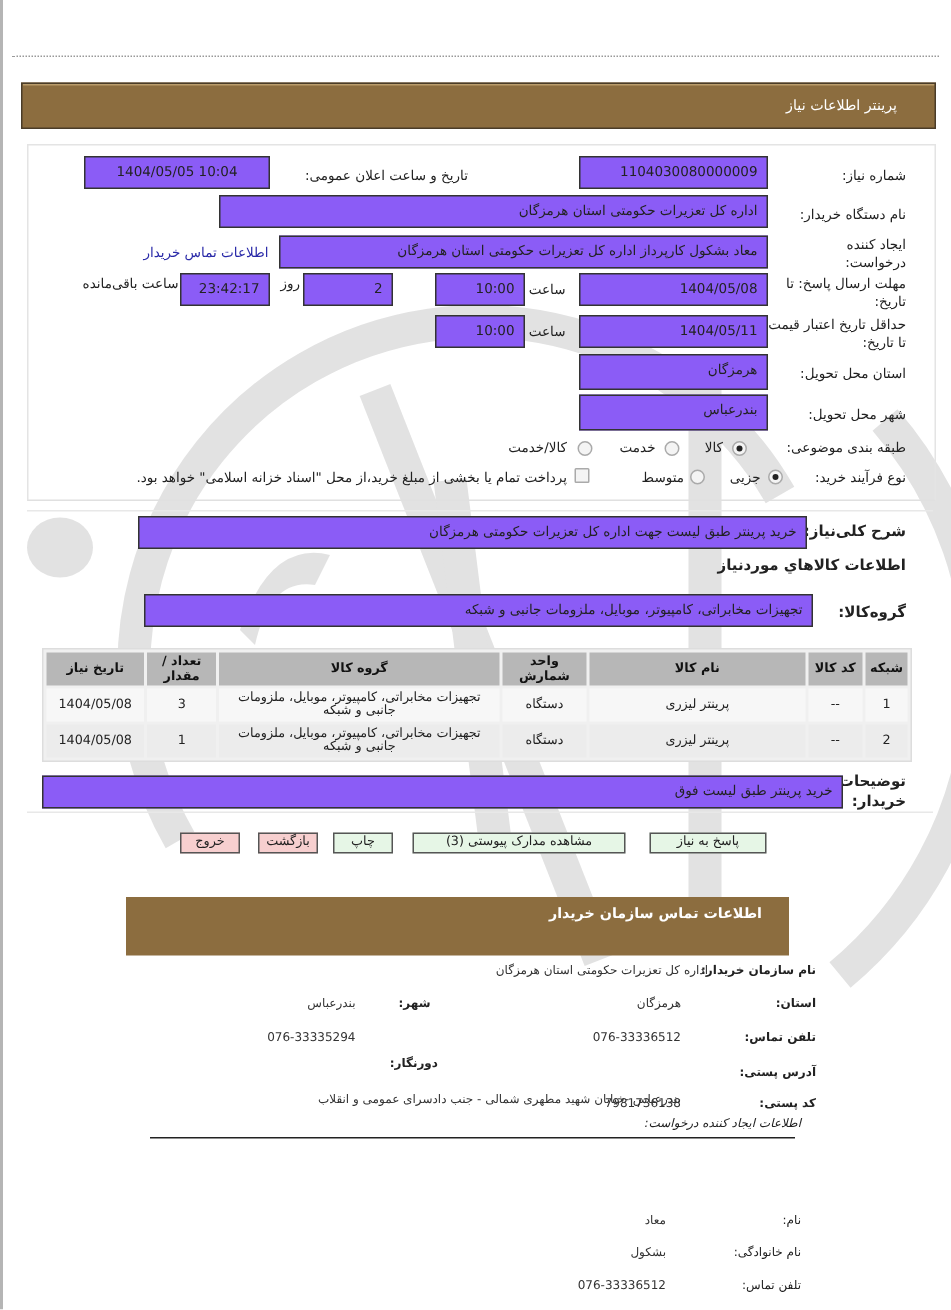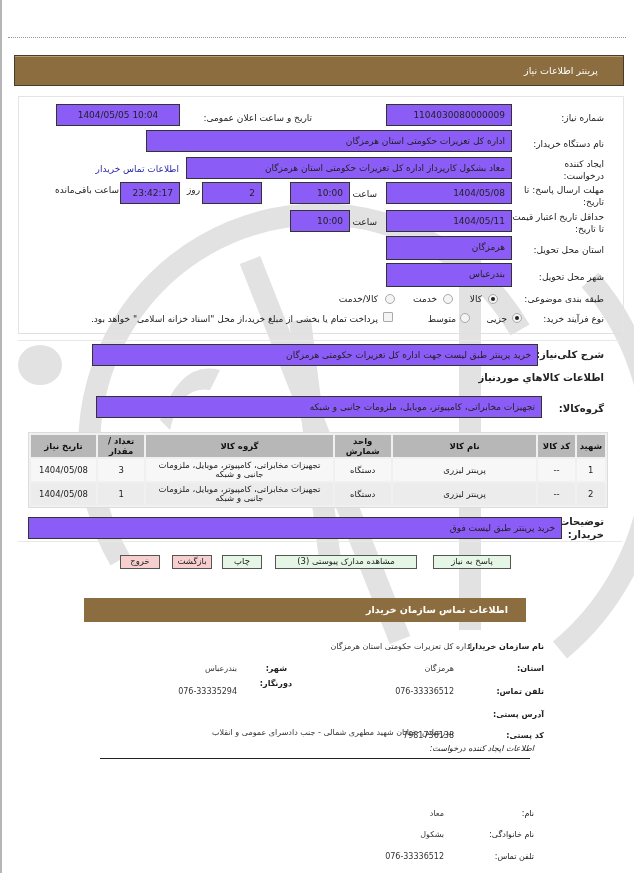--- a/index.html
+++ b/index.html
@@ -3,21 +3,21 @@
 <meta charset="utf-8">
 <style>
   html,body{margin:0;padding:0;}
   body{width:634px;height:873px;background:#fff;position:relative;overflow:hidden;font-family:"DejaVu Sans","Liberation Sans",sans-serif;font-size:9px;color:#222;}
   .leftbar{position:absolute;left:0;top:0;width:2px;height:873px;background:#b5b5b5;}
   .dotted{position:absolute;left:8px;top:37px;width:618px;border-top:1px dotted #999;}
   .watermark{position:absolute;left:0;top:0;width:634px;height:873px;pointer-events:none;}
   .hdr{position:absolute;background:#8c6d3f;color:#fff;direction:rtl;}
   .hdr1{left:14px;top:55px;width:608px;height:29px;border:1px solid #4a3c28;box-shadow:inset 0 1px 0 #b99c6b;}
   .hdr1 span{position:absolute;right:25px;top:9px;font-size:9.5px;}
-  .hdr2{left:84px;top:598px;width:442px;height:24px;}
+  .hdr2{left:84px;top:598px;width:442px;height:39px;}
   .hdr2 span{position:absolute;right:18px;top:6px;font-size:9.5px;font-weight:bold;}
   .panel{position:absolute;left:18px;top:96px;width:604px;height:236px;border:1px solid #e4e4e4;border-bottom:1px solid #e0e0e0;}
   .panel2{position:absolute;left:18px;top:340px;width:604px;height:200px;border-top:1px solid #e8e8e8;border-bottom:1px solid #e8e8e8;}
   .lbl{position:absolute;direction:rtl;text-align:right;font-size:9px;color:#222;line-height:12px;}
   .box{position:absolute;border:1px solid #333;background:#8b5cf6;direction:rtl;font-size:9px;line-height:20px;padding:0 6px;box-sizing:border-box;white-space:nowrap;overflow:hidden;}
   .ltr{direction:ltr;text-align:right;}
   .link{color:#2929a8;text-decoration:none;}
   .radio{position:absolute;width:8px;height:8px;border-radius:50%;border:1px solid #aaa;background:#f4f4f4;}
   .radio.on::after{content:"";position:absolute;left:2px;top:2px;width:4px;height:4px;border-radius:50%;background:#222;}
   .chk{position:absolute;width:8px;height:8px;border:1px solid #aaa;background:#f4f4f4;border-radius:1px;}
@@ -111,21 +111,21 @@
 
 <div class="lbl bold" style="right:30px;top:349px;">شرح کلی‌نیاز:</div>
 <div class="box" style="left:92px;top:344px;width:446px;height:22px;">خرید پرینتر طبق لیست جهت اداره کل تعزیرات حکومتی هرمزگان</div>
 <div class="lbl bold" style="right:30px;top:372px;">اطلاعات کالاهاي موردنیاز</div>
 <div class="lbl bold" style="right:30px;top:403px;">گروه‌کالا:</div>
 <div class="box" style="left:96px;top:396px;width:446px;height:22px;">تجهیزات مخابراتی، کامپیوتر، موبایل، ملزومات جانبی و شبکه</div>
 
 <table class="items">
   <thead>
     <tr>
-      <th style="width:22px;">شهید</th>
+      <th style="width:22px;">شبکه</th>
       <th style="width:32px;">کد کالا</th>
       <th style="width:150px;">نام کالا</th>
       <th style="width:52px;">واحد شمارش</th>
       <th style="width:196px;">گروه کالا</th>
       <th style="width:42px;">تعداد / مقدار</th>
       <th style="width:60px;margin-left:41px;">تاریخ نیاز</th>
     </tr>
   </thead>
   <tbody>
     <tr class="r1">
@@ -165,21 +165,21 @@
 <div class="clbl" style="right:90px;top:642px;">نام سازمان خریدار:</div>
 <div class="cval" style="right:162px;top:642px;">اداره کل تعزیرات حکومتی استان هرمزگان</div>
 
 <div class="clbl" style="right:90px;top:664px;">استان:</div>
 <div class="cval" style="right:180px;top:664px;">هرمزگان</div>
 <div class="clbl" style="right:347px;top:664px;">شهر:</div>
 <div class="cval" style="right:397px;top:664px;">بندرعباس</div>
 
 <div class="clbl" style="right:90px;top:687px;">تلفن تماس:</div>
 <div class="cval" style="right:180px;top:687px;direction:ltr;">076-33336512</div>
-<div class="clbl" style="right:342px;top:679px;">دورنگار:</div>
+<div class="clbl" style="right:342px;top:704px;">دورنگار:</div>
 <div class="cval" style="right:397px;top:687px;direction:ltr;">076-33335294</div>
 
 <div class="clbl" style="right:90px;top:710px;">آدرس پستی:</div>
 <div class="cval" style="right:180px;top:728px;">بندرعباس -خیابان شهید مطهری شمالی - جنب دادسرای عمومی و انقلاب</div>
 
 <div class="clbl" style="right:90px;top:731px;">کد پستی:</div>
 <div class="cval" style="right:180px;top:731px;direction:ltr;">7981736138</div>
 
 <div class="hr"></div>
 

